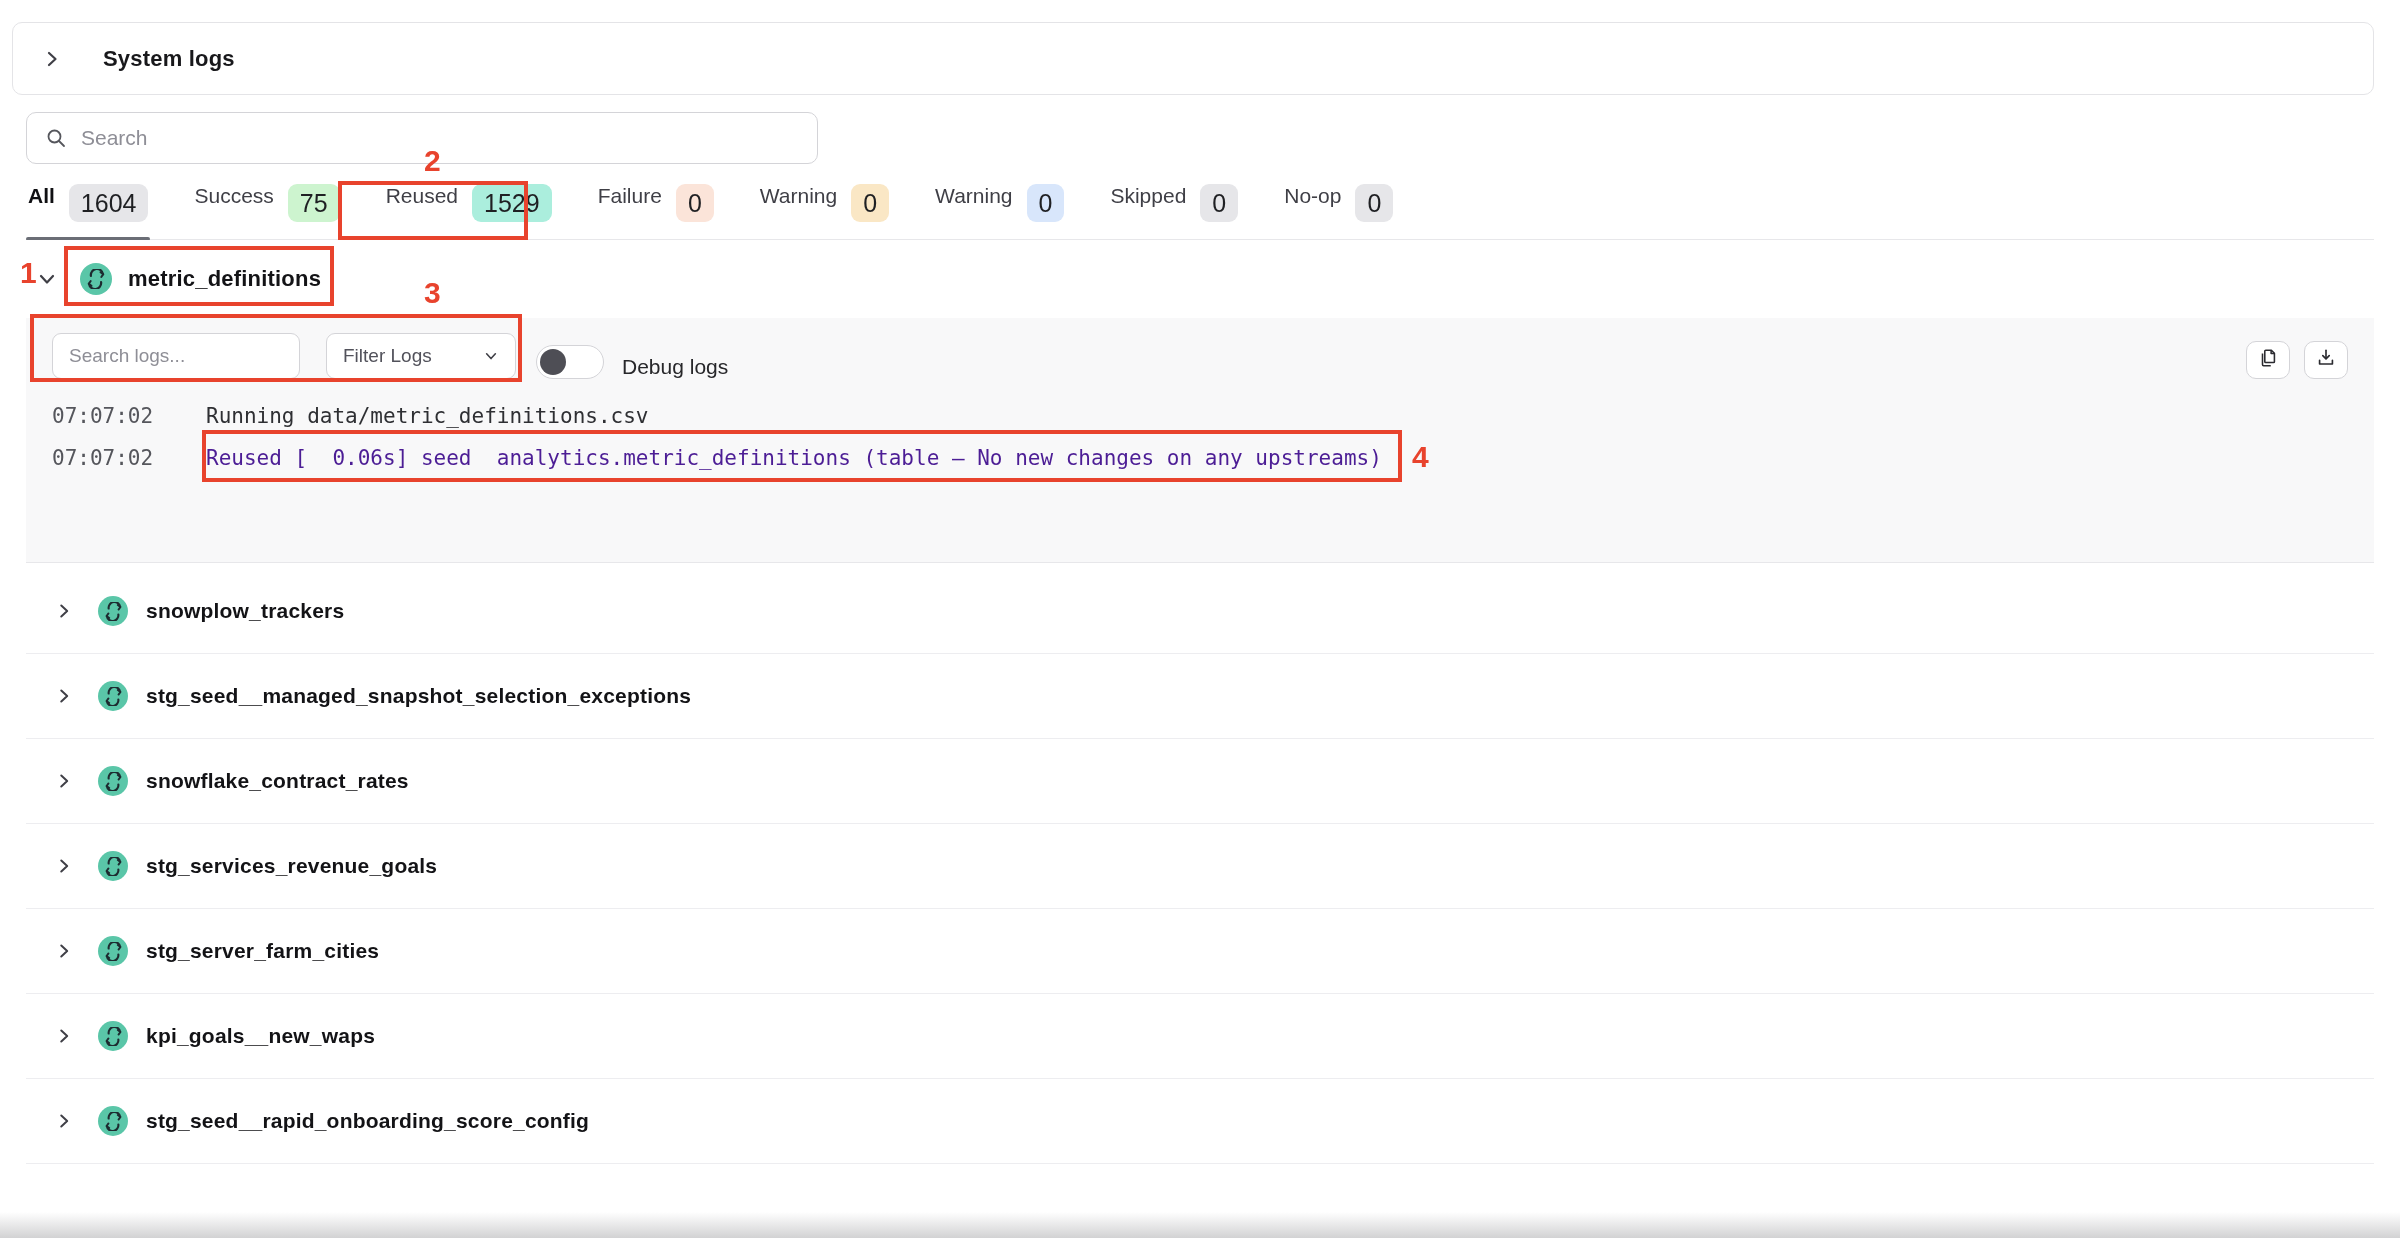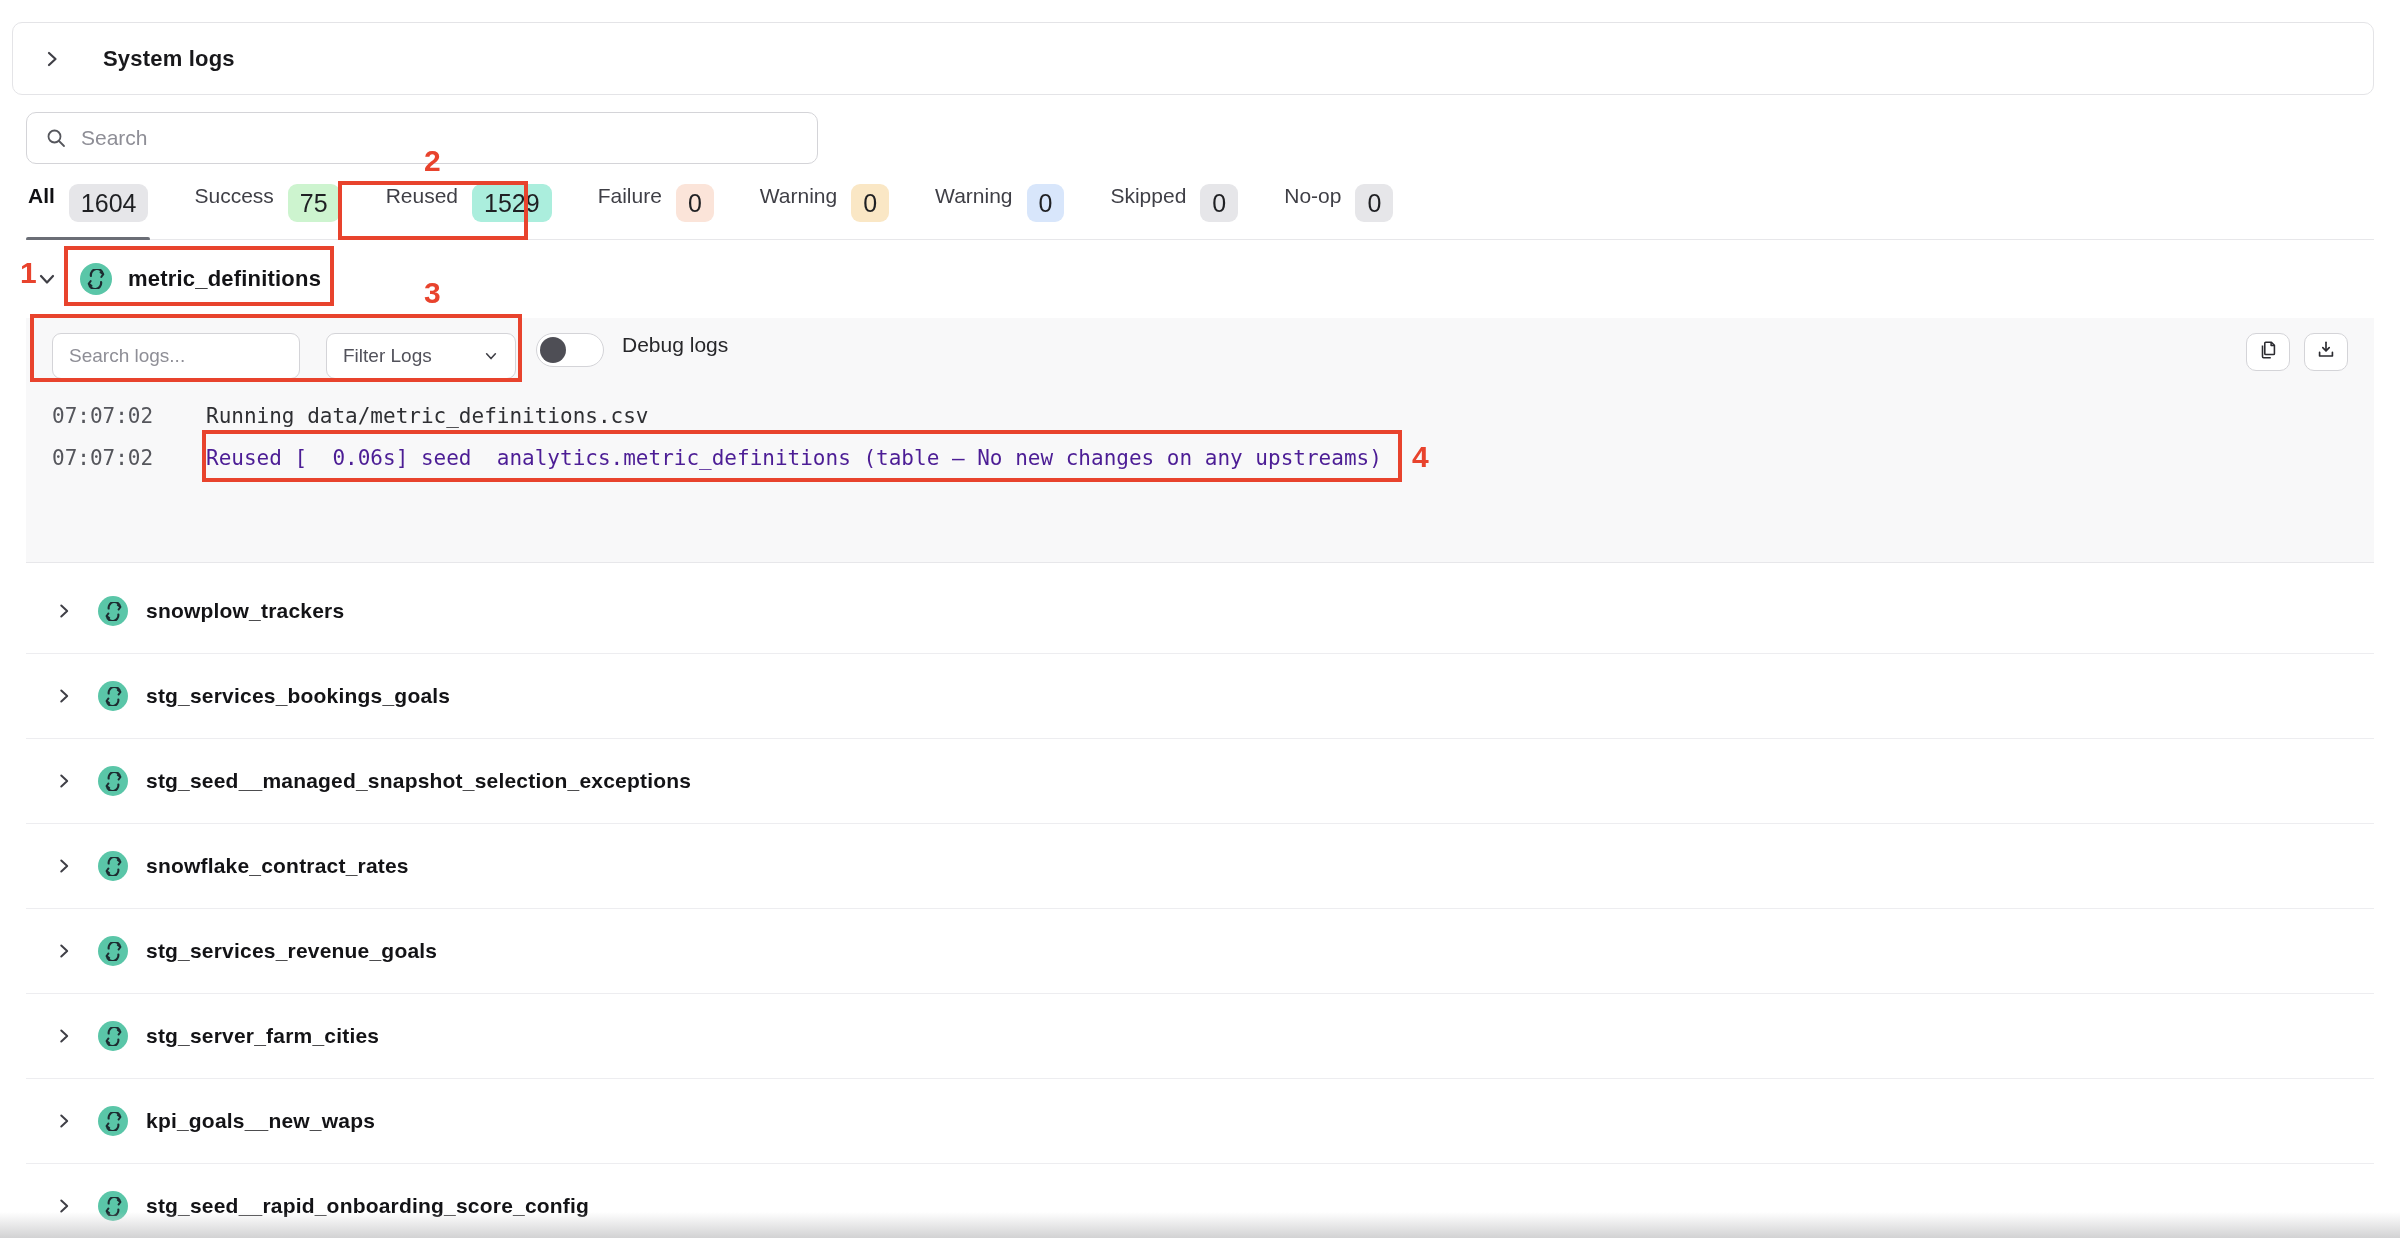--- a/index.html
+++ b/index.html
@@ -104,21 +104,21 @@
 
   
   .log-panel {
     position: absolute;
     left: 26px; right: 26px; top: 318px;
     height: 245px;
     background: #f8f8f9;
     border-bottom: 1px solid #e7e7ea;
     padding: 15px 26px 0 26px;
   }
-  .log-toolbar { display: flex; align-items: flex-start; gap: 26px; height: 46px; }
+  .log-toolbar { display: flex; align-items: flex-end; gap: 26px; height: 46px; }
   .log-search {
     width: 248px; height: 46px;
     border: 1px solid #d4d4d8; border-radius: 9px; background: #fff;
     padding: 0 16px;
     font-family: "Liberation Sans", sans-serif;
     font-size: 19px; color: #3f3f46; outline: none;
   }
   .log-search::placeholder { color: #8e8e96; }
   .filter-btn {
     width: 190px; height: 46px;
@@ -352,33 +352,20 @@
           </svg>
       </span>
       <span class="reuse-dot" style="background: rgb(90, 198, 168);">
         <svg width="19" height="19" viewBox="0 0 20 20">
             <use href="#i-refresh"></use>
           </svg>
       </span>
       <span class="model-label">snowplow_trackers</span>
     </div>
 
-    <div class="row">
-      <span class="chev">
-        <svg width="20" height="20" viewBox="0 0 22 22">
-            <use href="#i-chev-right"></use>
-          </svg>
-      </span>
-      <span class="reuse-dot" style="background: rgb(90, 198, 168);">
-        <svg width="19" height="19" viewBox="0 0 20 20">
-            <use href="#i-refresh"></use>
-          </svg>
-      </span>
-      <span class="model-label">stg_services_bookings_goals</span>
-    </div>
 
     <div class="row">
       <span class="chev">
         <svg width="20" height="20" viewBox="0 0 22 22">
             <use href="#i-chev-right"></use>
           </svg>
       </span>
       <span class="reuse-dot" style="background: rgb(90, 198, 168);">
         <svg width="19" height="19" viewBox="0 0 20 20">
             <use href="#i-refresh"></use>

